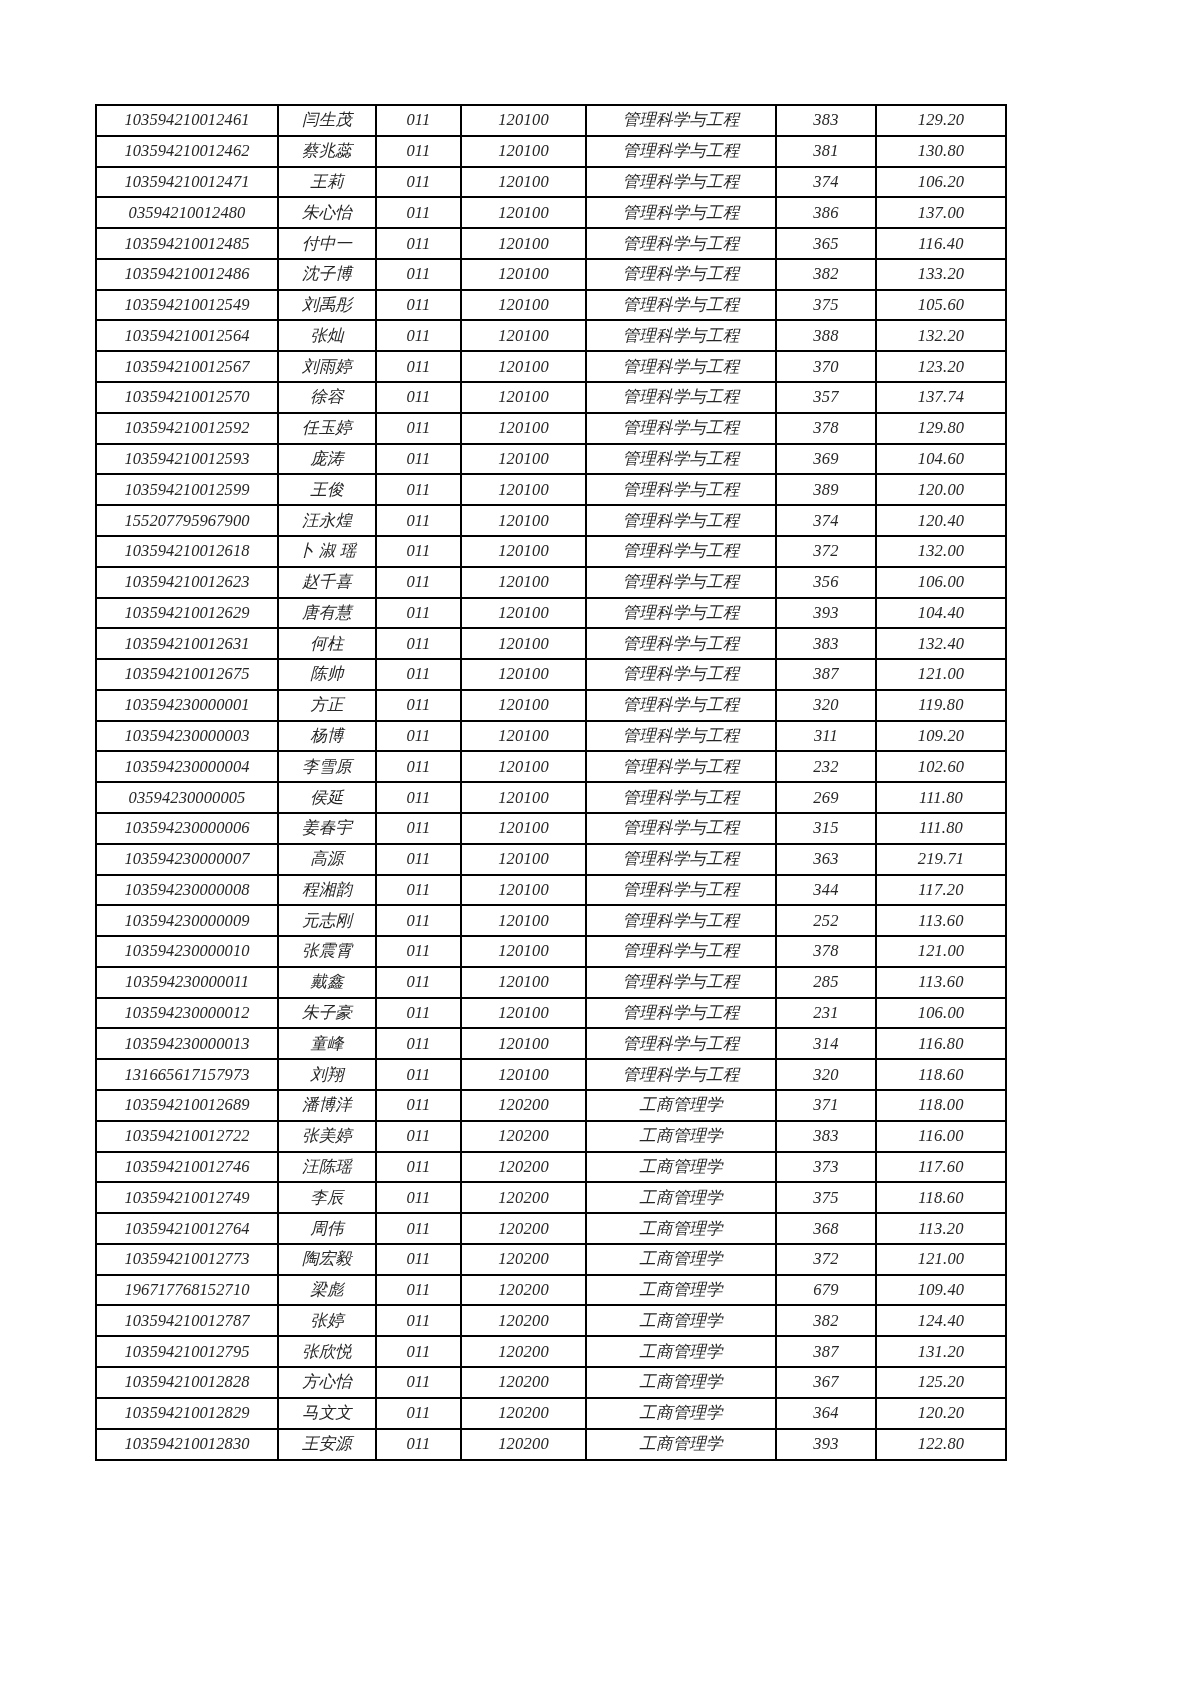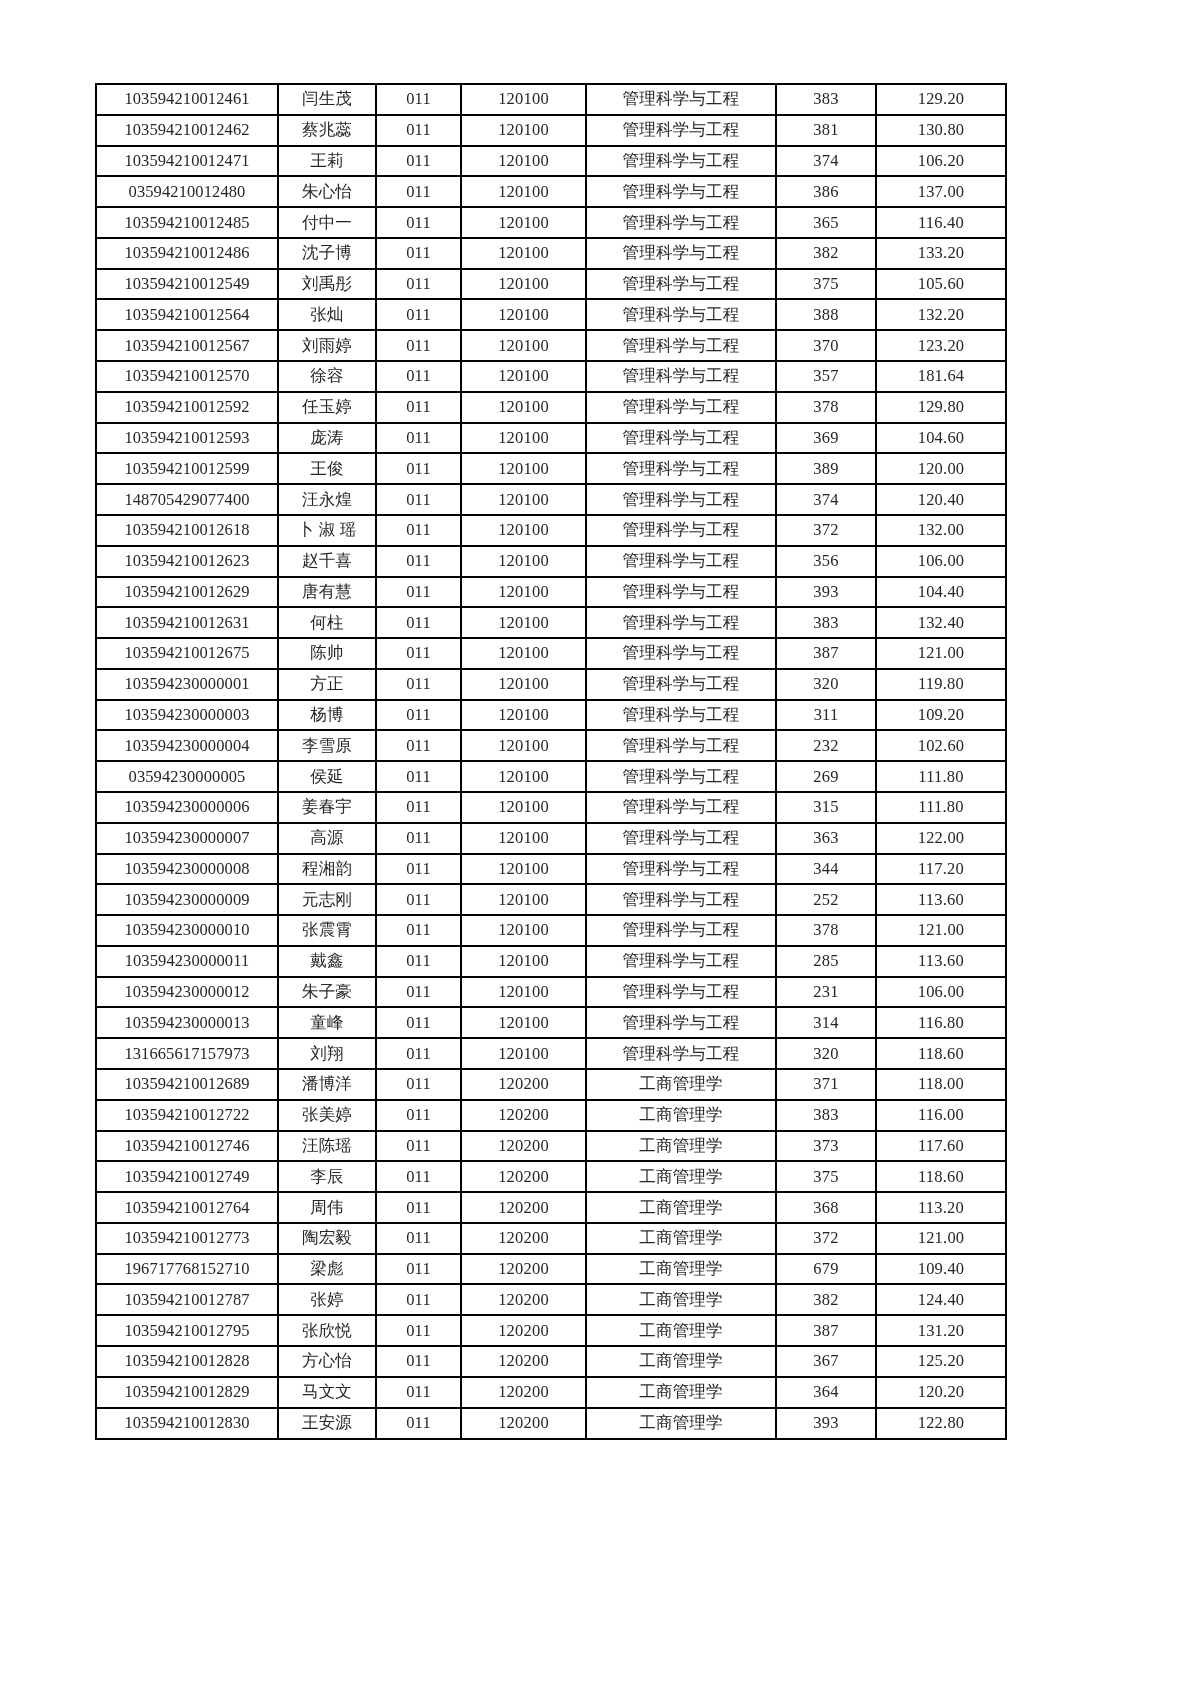--- a/index.html
+++ b/index.html
@@ -13,25 +13,26 @@
     height: 1683px;
     margin: 0 auto;
     background: #ffffff;
     overflow: hidden;
     font-family: "Liberation Serif", "DejaVu Serif", serif;
     color: #262626;
   }
   table.score-table {
     position: absolute;
     left: 95px;
-    top: 83px;
+    top: 104px;
     width: 910px;
     height: 1357px;
     border-collapse: collapse;
     table-layout: fixed;
+    font-style: italic;
   }
   table.score-table td {
     border: 2px solid #000000;
     text-align: center;
     vertical-align: middle;
     font-size: 16.5px;
     padding: 0 2px;
     white-space: nowrap;
     overflow: hidden;
     color: #262626;
@@ -135,21 +136,21 @@
           <td class="col-total-score">370</td>
           <td class="col-sub-score">123.20</td>
         </tr>
         <tr>
           <td class="col-id">103594210012570</td>
           <td class="col-candidate-name">徐容</td>
           <td class="col-department-code">011</td>
           <td class="col-major-code">120100</td>
           <td class="col-major-name">管理科学与工程</td>
           <td class="col-total-score">357</td>
-          <td class="col-sub-score">181.64</td>
+          <td class="col-sub-score">137.74</td>
         </tr>
         <tr>
           <td class="col-id">103594210012592</td>
           <td class="col-candidate-name">任玉婷</td>
           <td class="col-department-code">011</td>
           <td class="col-major-code">120100</td>
           <td class="col-major-name">管理科学与工程</td>
           <td class="col-total-score">378</td>
           <td class="col-sub-score">129.80</td>
         </tr>
@@ -165,21 +166,21 @@
         <tr>
           <td class="col-id">103594210012599</td>
           <td class="col-candidate-name">王俊</td>
           <td class="col-department-code">011</td>
           <td class="col-major-code">120100</td>
           <td class="col-major-name">管理科学与工程</td>
           <td class="col-total-score">389</td>
           <td class="col-sub-score">120.00</td>
         </tr>
         <tr>
-          <td class="col-id">148705429077400</td>
+          <td class="col-id">155207795967900</td>
           <td class="col-candidate-name">汪永煌</td>
           <td class="col-department-code">011</td>
           <td class="col-major-code">120100</td>
           <td class="col-major-name">管理科学与工程</td>
           <td class="col-total-score">374</td>
           <td class="col-sub-score">120.40</td>
         </tr>
         <tr>
           <td class="col-id">103594210012618</td>
           <td class="col-candidate-name">卜 淑 瑶</td>
@@ -270,21 +271,21 @@
           <td class="col-total-score">315</td>
           <td class="col-sub-score">111.80</td>
         </tr>
         <tr>
           <td class="col-id">103594230000007</td>
           <td class="col-candidate-name">高源</td>
           <td class="col-department-code">011</td>
           <td class="col-major-code">120100</td>
           <td class="col-major-name">管理科学与工程</td>
           <td class="col-total-score">363</td>
-          <td class="col-sub-score">122.00</td>
+          <td class="col-sub-score">219.71</td>
         </tr>
         <tr>
           <td class="col-id">103594230000008</td>
           <td class="col-candidate-name">程湘韵</td>
           <td class="col-department-code">011</td>
           <td class="col-major-code">120100</td>
           <td class="col-major-name">管理科学与工程</td>
           <td class="col-total-score">344</td>
           <td class="col-sub-score">117.20</td>
         </tr>

